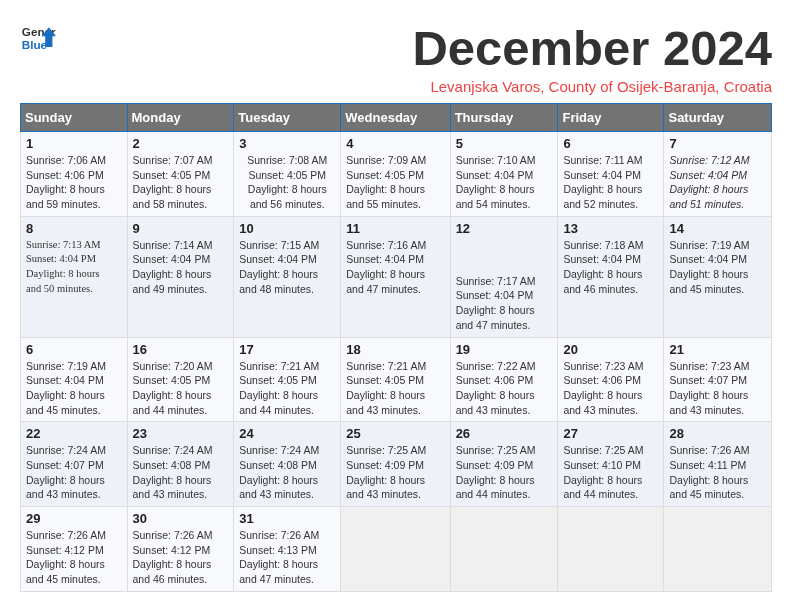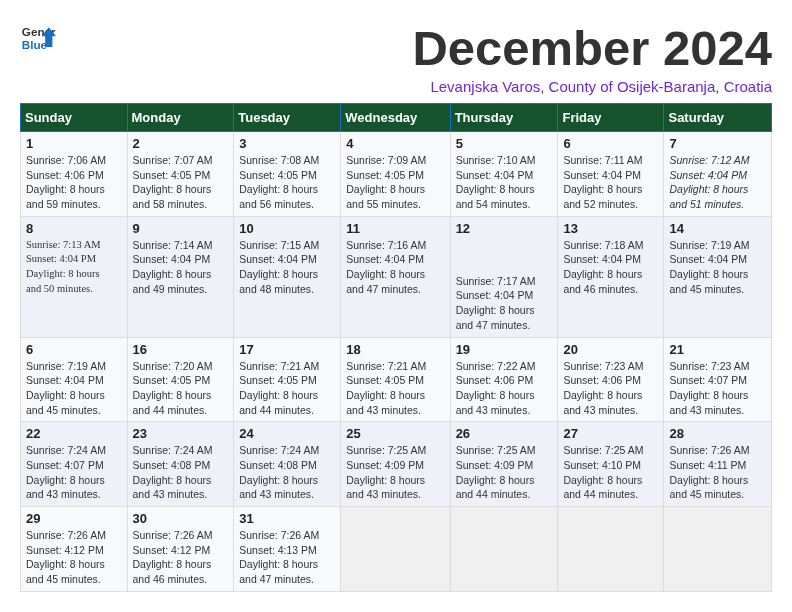--- a/index.html
+++ b/index.html
@@ -26,30 +26,30 @@
       height: 36px;
     }
     .title-block { text-align: right; }
     .month-title {
       font-size: 49px;
       font-weight: bold;
       color: #333;
     }
     .subtitle {
       font-size: 15px;
-      color: #6d28d9;
+      color: #ef4444;
       margin-top: 2px;
     }
     .calendar {
       width: 100%;
       border-collapse: collapse;
       font-size: 11px;
     }
     .calendar thead tr th {
-      background-color: #14532d;
+      background-color: #737373;
       color: #fff;
       padding: 6px 4px;
       text-align: left;
       font-size: 13px;
       font-weight: bold;
       border: 1px solid #1a6ebf;
     }
     .calendar tbody tr td {
       vertical-align: top;
       padding: 4px 5px;
@@ -120,21 +120,21 @@
         </td>
         <td>
           <span class="day-num">2</span>
           <div class="day-info" style="white-space: pre-line;">Sunrise: 7:07 AM
 Sunset: 4:05 PM
 Daylight: 8 hours
 and 58 minutes.</div>
         </td>
         <td>
           <span class="day-num">3</span>
-          <div class="day-info" style="white-space: pre-line;">Sunrise: 7:08 AM
+          <div class="day-info" style="white-space: pre-line; text-align: center;">Sunrise: 7:08 AM
 Sunset: 4:05 PM
 Daylight: 8 hours
 and 56 minutes.</div>
         </td>
         <td>
           <span class="day-num">4</span>
           <div class="day-info" style="white-space: pre-line;">Sunrise: 7:09 AM
 Sunset: 4:05 PM
 Daylight: 8 hours
 and 55 minutes.</div>

